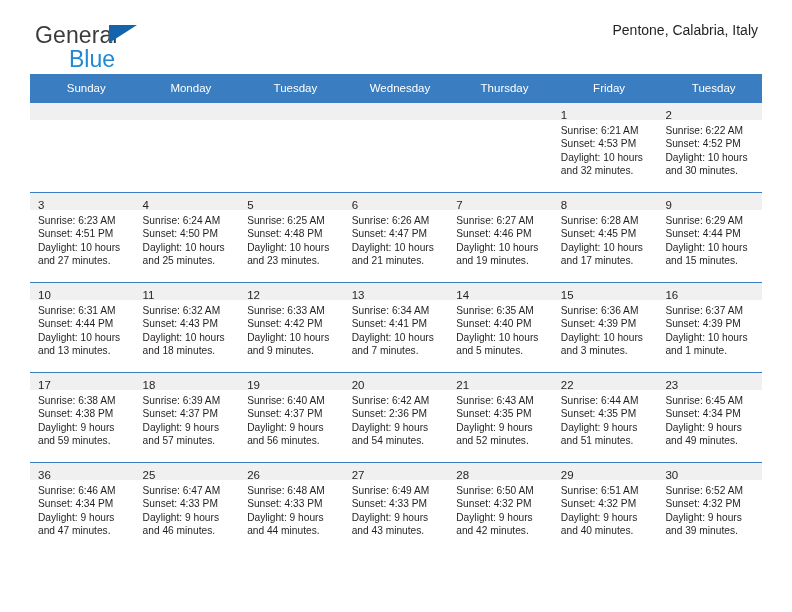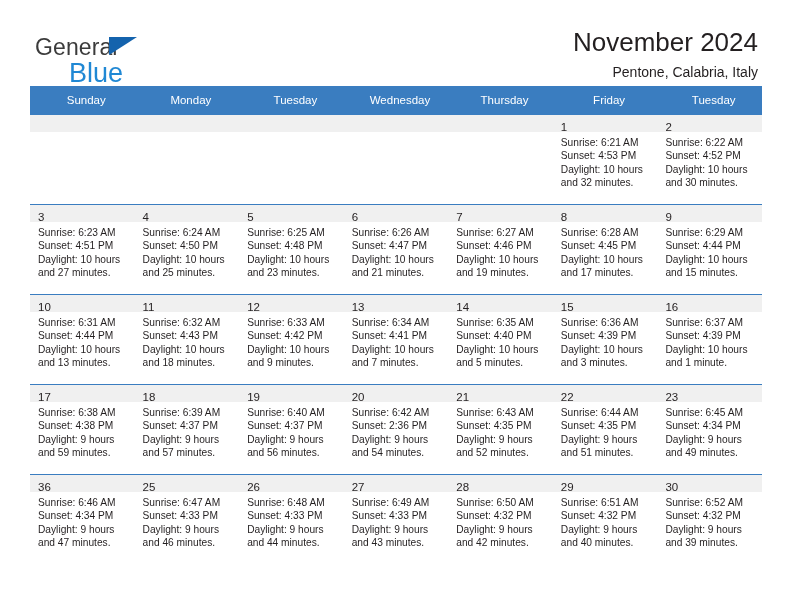--- a/index.html
+++ b/index.html
@@ -12,21 +12,21 @@
     background: #ffffff;
     font-family: "Liberation Sans", sans-serif;
     color: #231f20;
     overflow: hidden;
   }
   .page {
     position: relative;
     width: 792px;
     height: 612px;
     box-sizing: border-box;
-    padding: 12px 30px;
+    padding: 0 30px;
   }
 
   
   .header {
     position: relative;
     height: 74px;
   }
   .brand {
     position: absolute;
     left: 5px;
@@ -44,21 +44,21 @@
   .brand-flag {
     position: absolute;
     left: 74px;
     top: 1px;
     width: 0;
     height: 0;
     border-left: 28px solid #1463ad;
     border-bottom: 18px solid transparent;
   }
   .brand-row2 {
-    font-size: 27px;
+    font-size: 23px;
     color: #2088d4;
     margin-top: 1px;
     margin-left: 34px;
     display: block;
   }
   .title-block {
     position: absolute;
     right: 4px;
     top: 16px;
     text-align: right;
@@ -137,21 +137,20 @@
 
 <div class="page">
 
   <div class="header">
     <div class="brand">
       <span class="brand-row1">General</span>
       <span class="brand-flag"></span>
       <span class="brand-row2">Blue</span>
     </div>
     <div class="title-block">
-      <div class="cal-title">November 2024</div>
       <div class="cal-subtitle">Pentone, Calabria, Italy</div>
     </div>
   </div>
 
   <table class="calendar">
     <thead>
       <tr>
         <th>Sunday</th>
         <th>Monday</th>
         <th>Tuesday</th>

